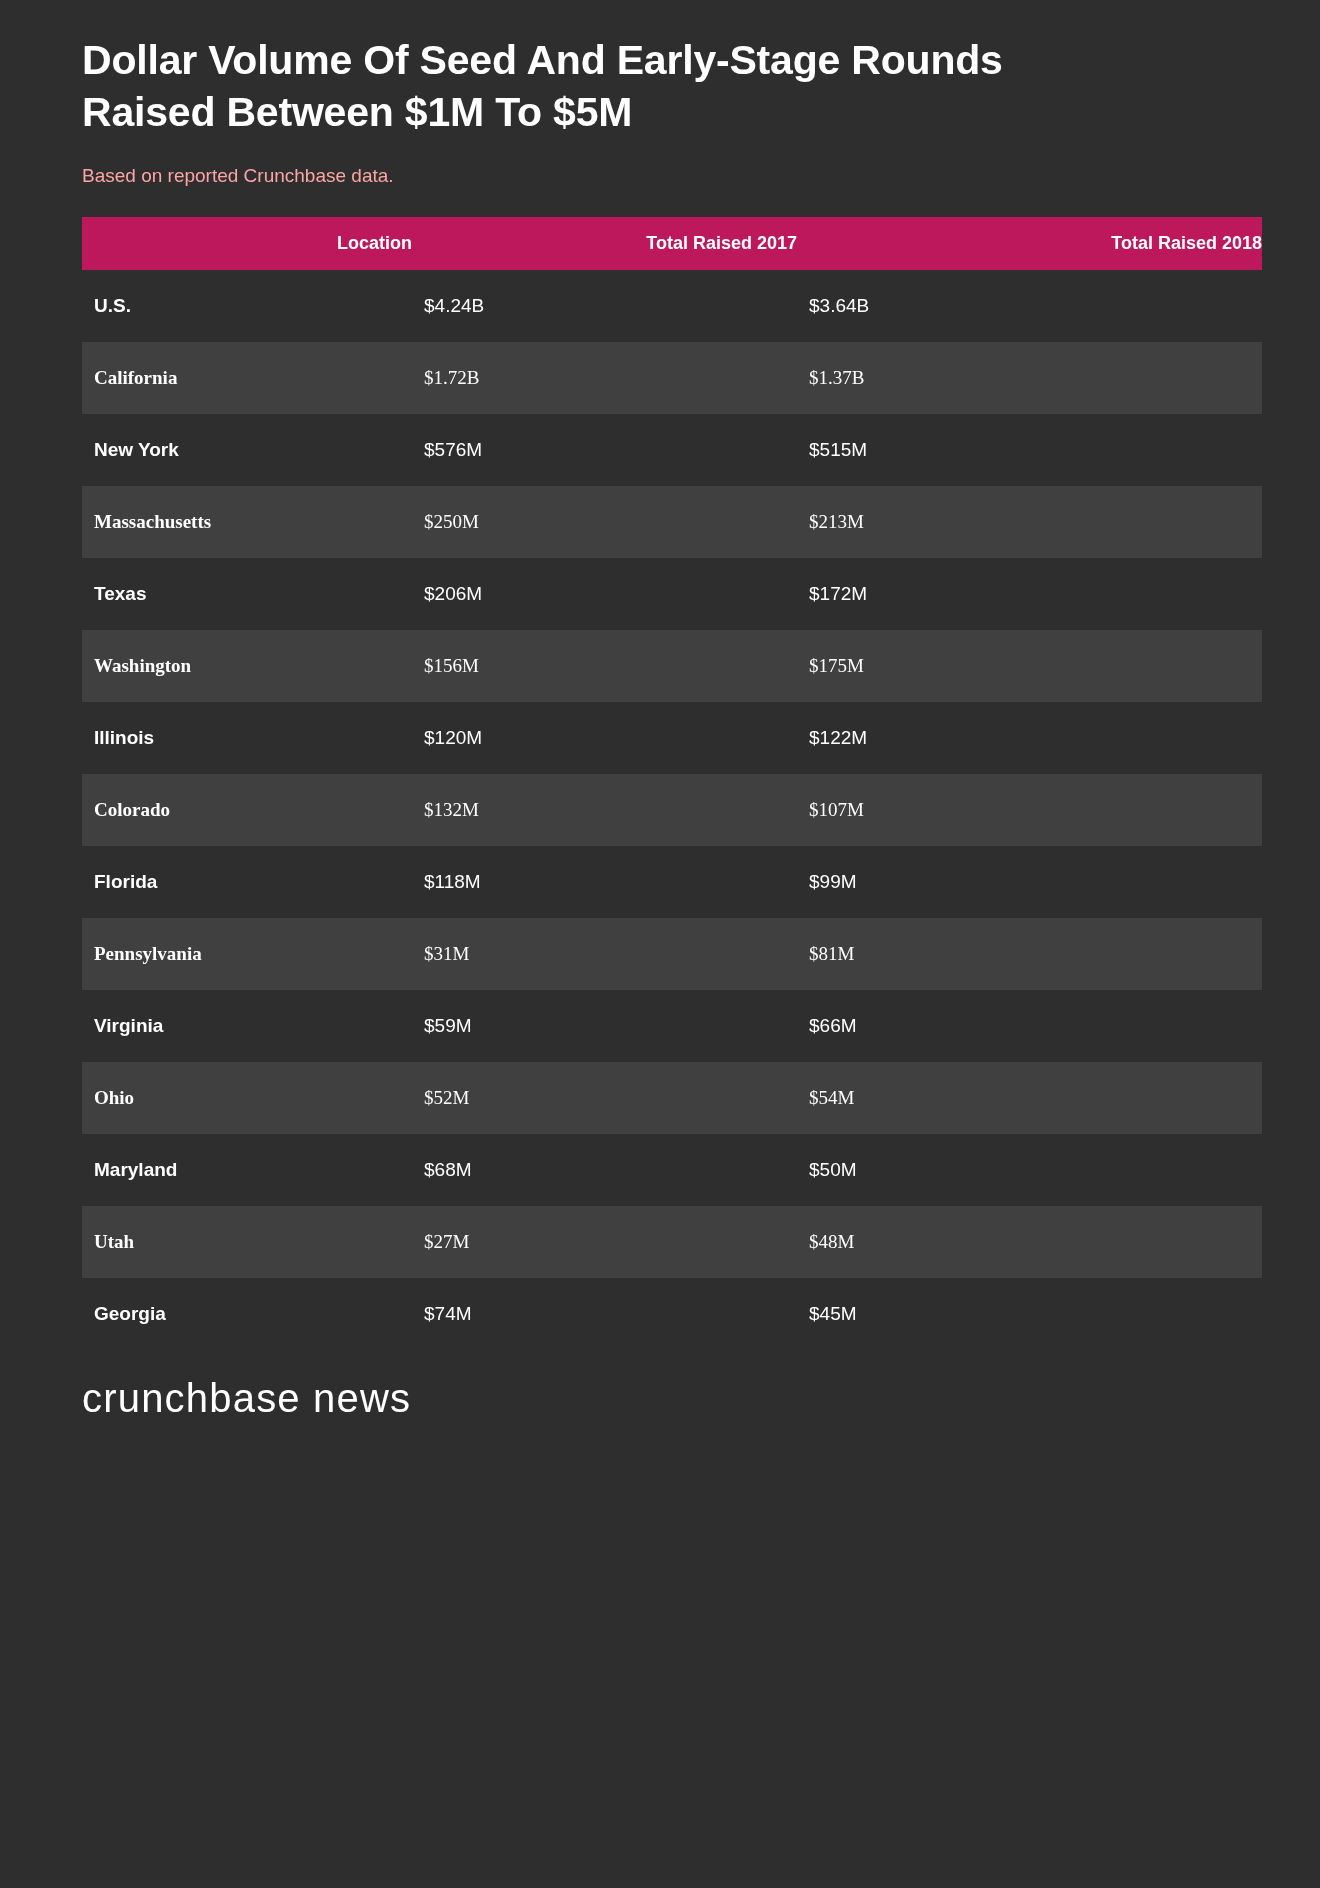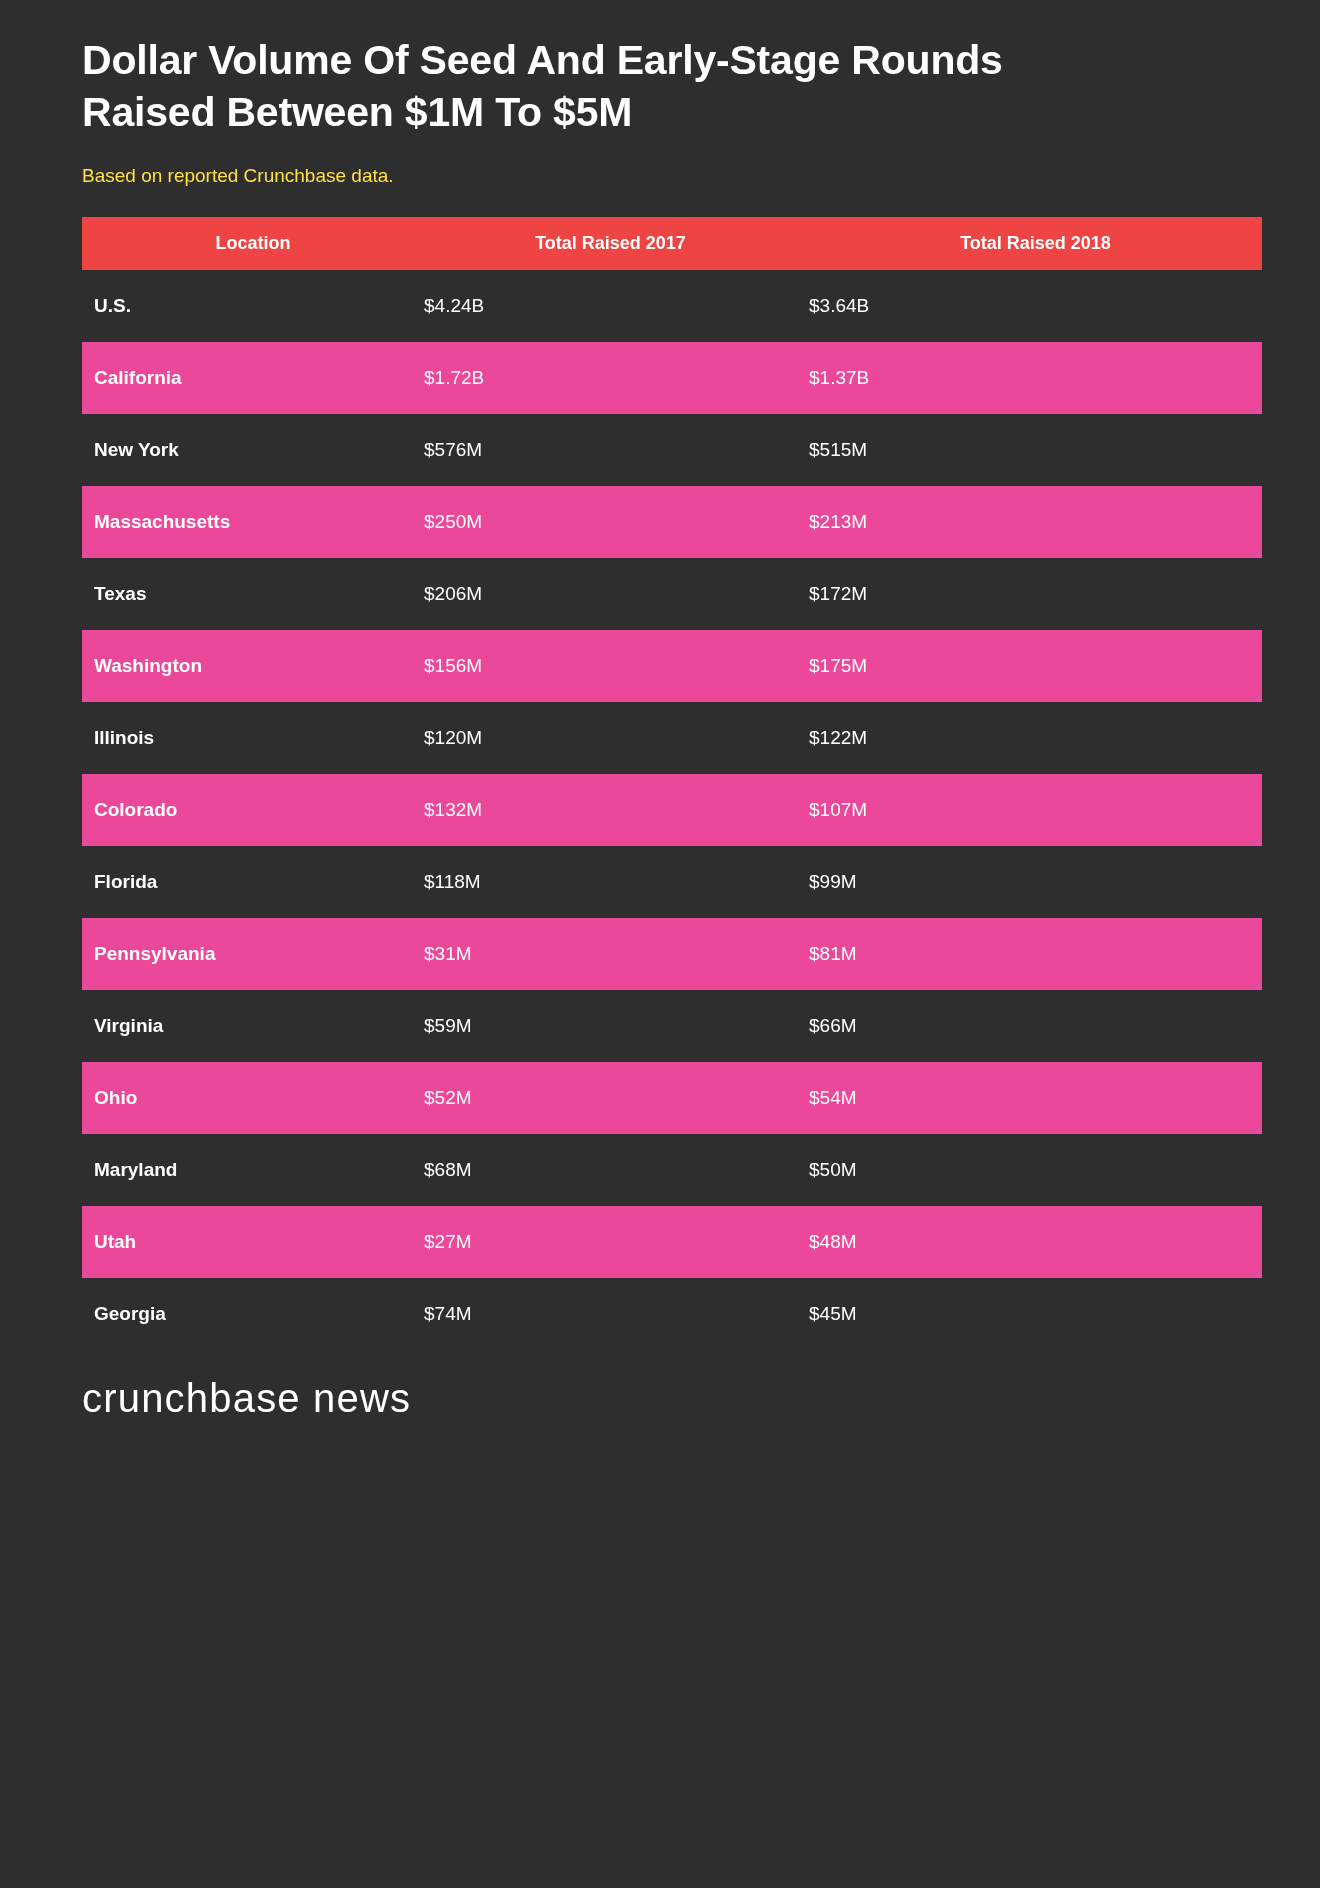--- a/index.html
+++ b/index.html
@@ -35,49 +35,50 @@
     line-height: 1.28;
     font-weight: bold;
     color: #ffffff;
     letter-spacing: -0.2px;
     width: 1010px;
   }
   .subtitle {
     margin: 0;
     padding-top: 26px;
     font-size: 19px;
-    color: #fde047;
+    color: #fca5a5;
     font-weight: normal;
   }
   table.data-table {
     margin-top: 30px;
     border-collapse: collapse;
     width: 1180px;
     table-layout: fixed;
   }
   table.data-table th {
-    background: #ef4444;
+    background: #be185d;
     color: #ffffff;
     font-size: 18px;
     font-weight: bold;
-    text-align: center;
+    text-align: right;
     padding: 16px 0 16px 12px;
     height: 19px;
   }
   table.data-table td {
     font-size: 19px;
     color: #ffffff;
     padding: 25px 0 25px 12px;
     vertical-align: middle;
   }
   table.data-table td.loc {
     font-weight: bold;
   }
   table.data-table tr.alt td {
-    background: #ec4899;
+    background: #404040;
+    font-family: Liberation Serif, serif;
   }
   col.c1 { width: 330px; }
   col.c2 { width: 385px; }
   col.c3 { width: 465px; }
   .footer {
     margin-top: 26px;
     padding-bottom: 40px;
     font-size: 40px;
     color: #ffffff;
     font-weight: normal;

